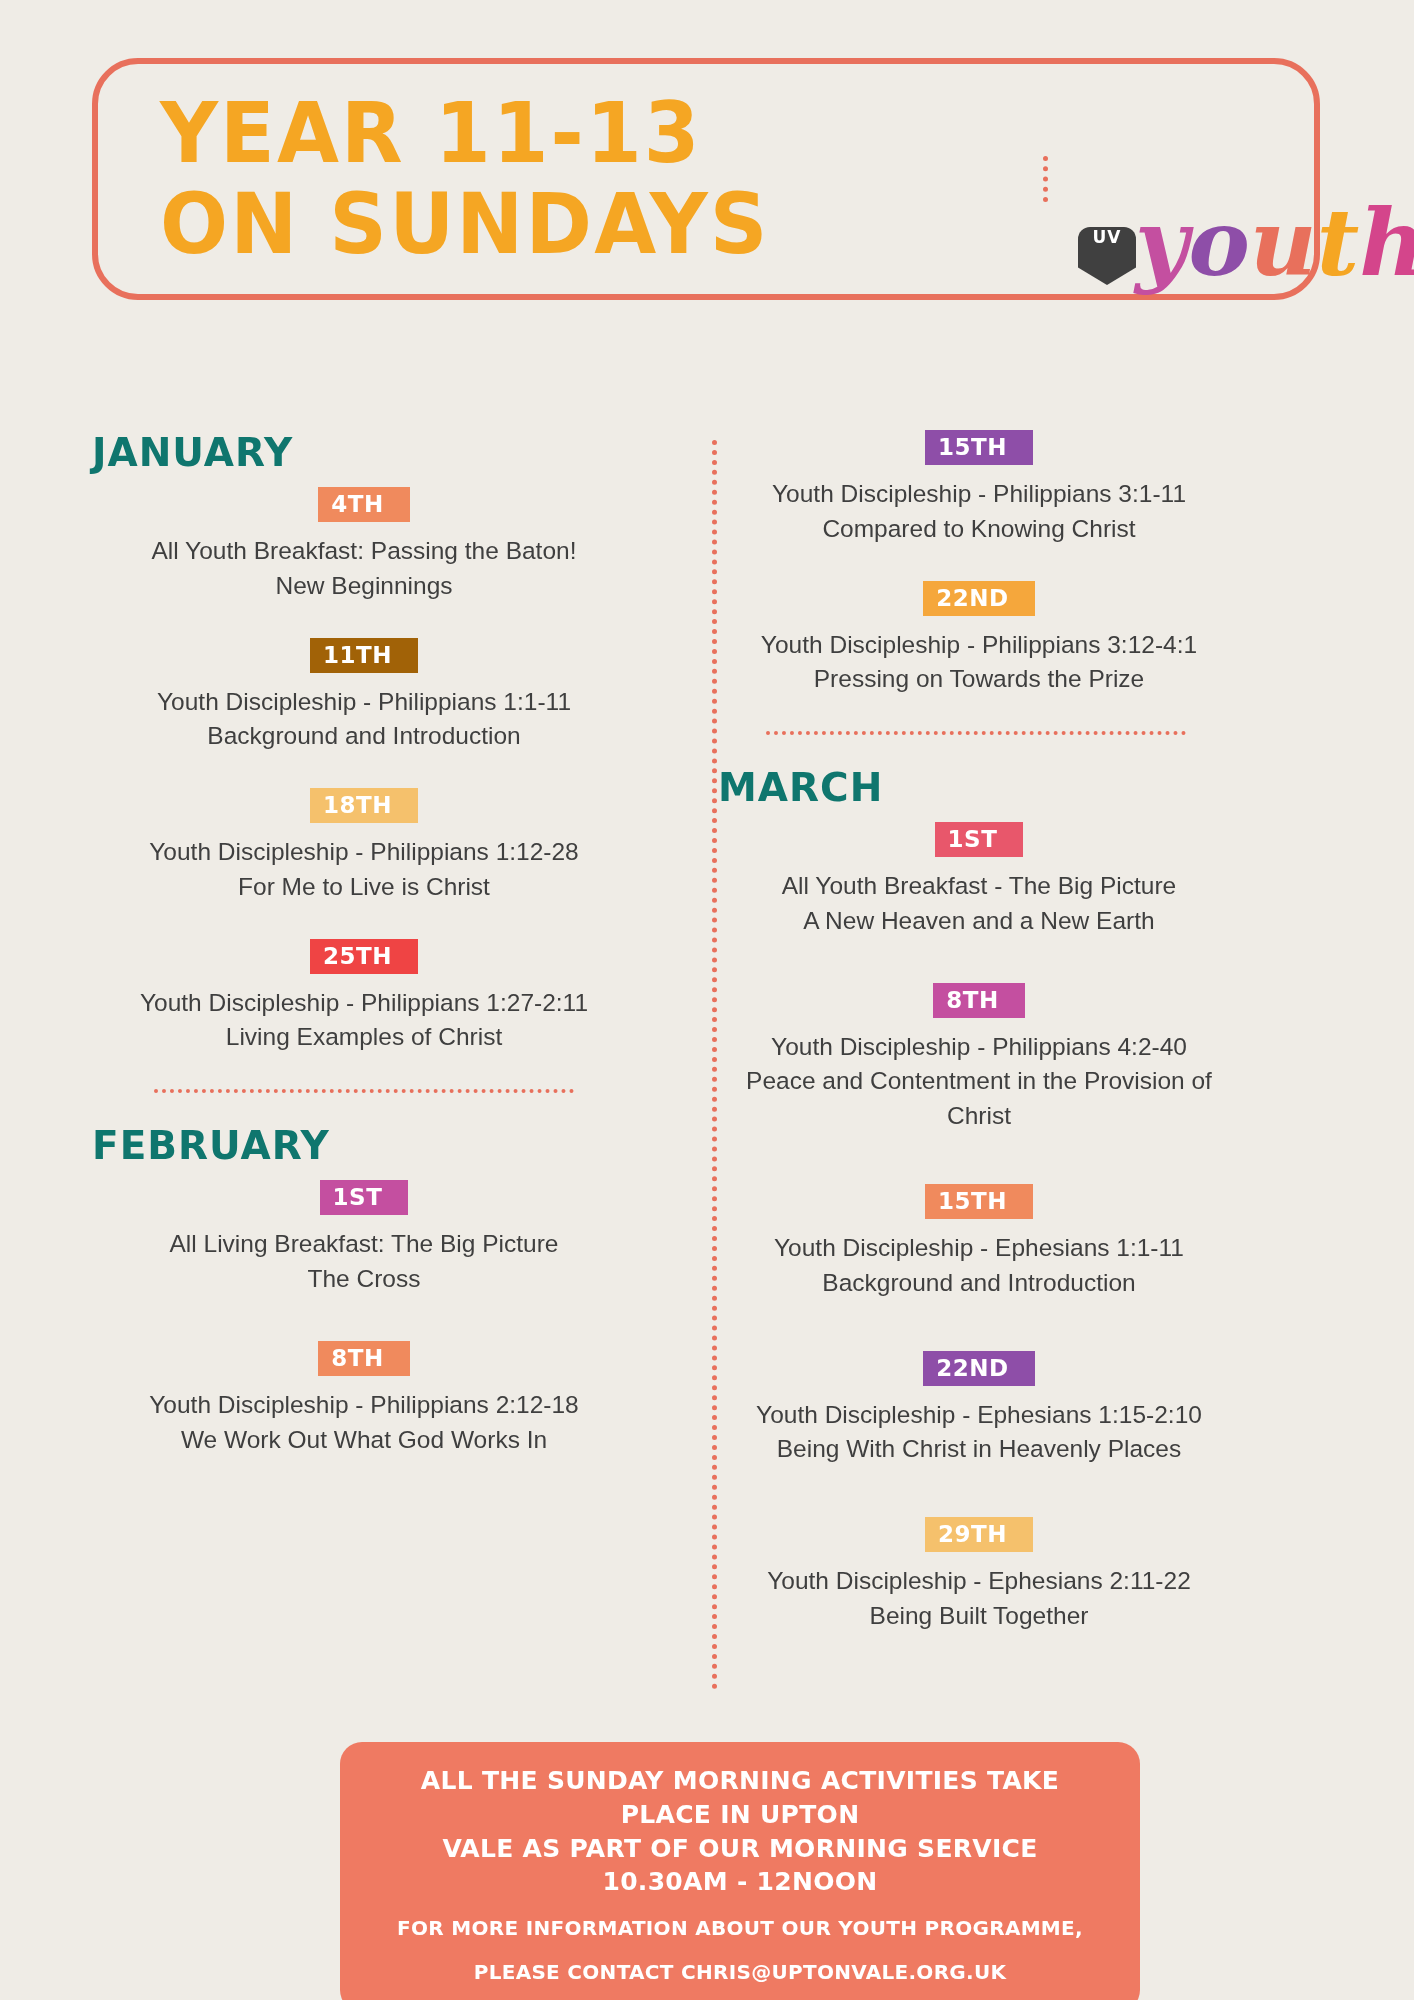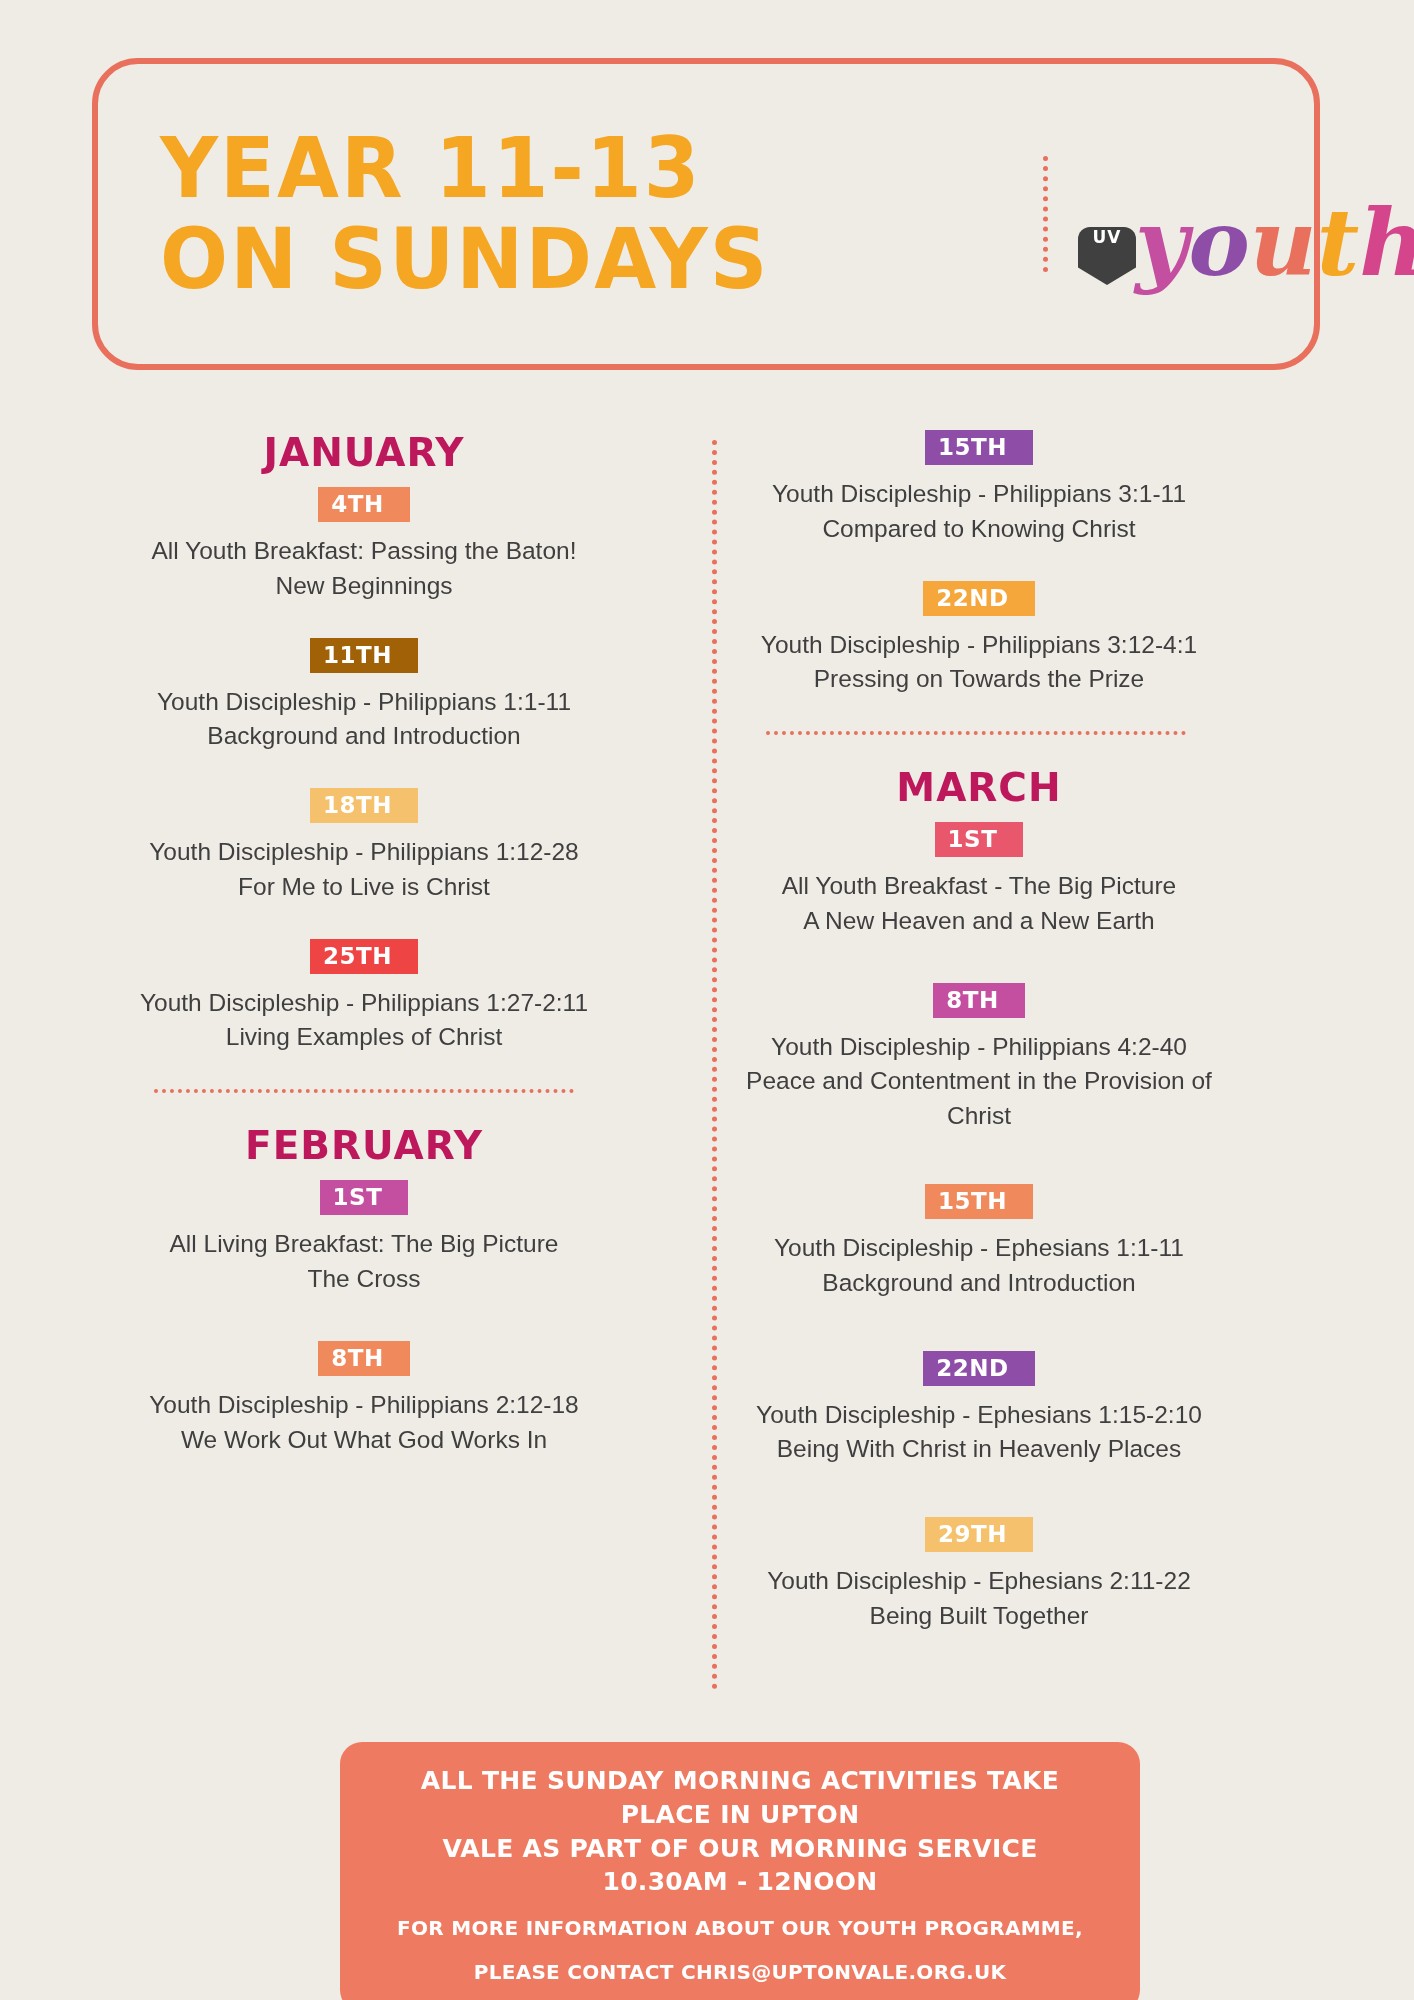--- a/index.html
+++ b/index.html
@@ -15,21 +15,21 @@
     position: relative;
     overflow: hidden;
   }
 
   
   .header-box {
     position: absolute;
     left: 92px;
     top: 58px;
     width: 1228px;
-    height: 312px;
+    height: 242px;
     border: 6px solid #e8705c;
     border-radius: 46px;
     box-sizing: border-box;
     display: flex;
     align-items: center;
   }
   .header-title {
     margin-left: 62px;
     width: 800px;
   }
@@ -111,26 +111,25 @@
   .col-right { padding-left: 52px; }
   .col-divider {
     position: absolute;
     left: 712px;
     top: 440px;
     height: 1250px;
     border-left: 5px dotted #e8705c;
   }
 
   .month {
-    text-align: center;
     font-family: "DejaVu Sans", sans-serif;
     font-weight: bold;
     font-size: 39px;
     letter-spacing: 1px;
-    color: #be185d;
+    color: #0f766e;
     text-transform: uppercase;
     margin: 0 0 12px 0;
   }
 
   .entry {
     text-align: center;
     margin-bottom: 34px;
   }
   .daytag {
     display: inline-block;

